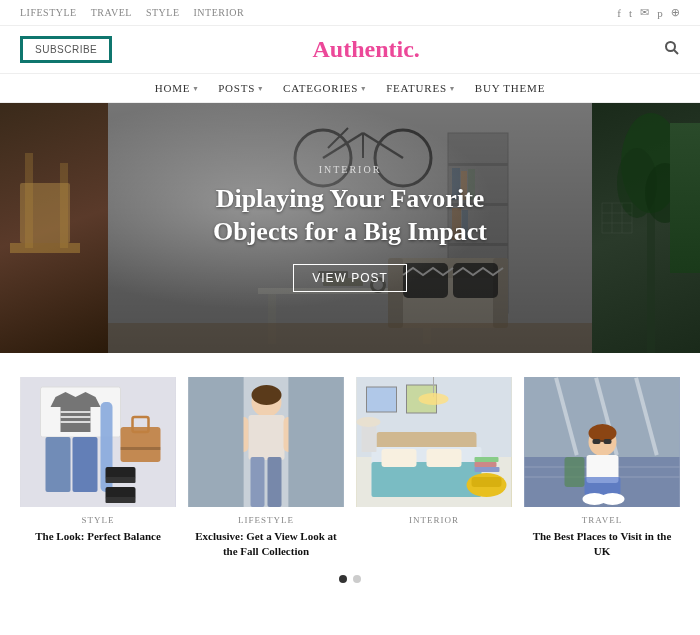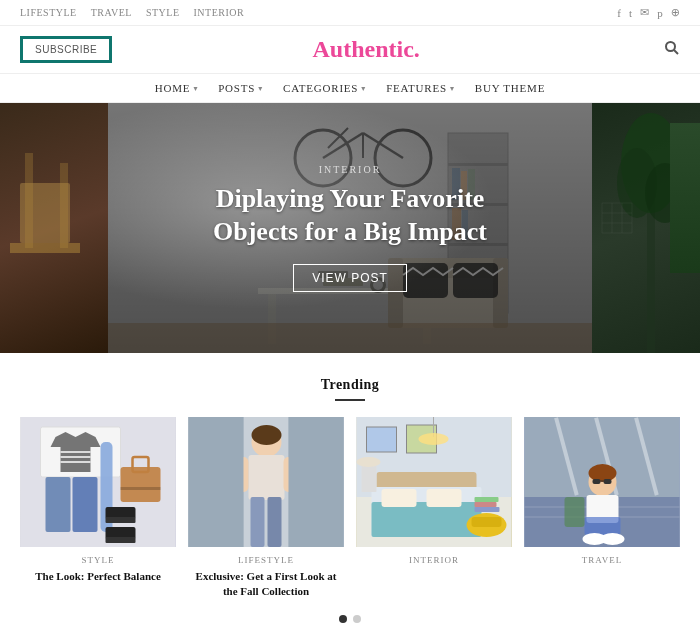--- a/index.html
+++ b/index.html
@@ -399,24 +399,20 @@
         <line x1="10" y1="110" x2="40" y2="110" stroke="rgba(255,255,255,0.1)" stroke-width="0.5"></line>
         <line x1="10" y1="120" x2="40" y2="120" stroke="rgba(255,255,255,0.1)" stroke-width="0.5"></line>
         <line x1="20" y1="100" x2="20" y2="130" stroke="rgba(255,255,255,0.1)" stroke-width="0.5"></line>
         <line x1="30" y1="100" x2="30" y2="130" stroke="rgba(255,255,255,0.1)" stroke-width="0.5"></line>
       </svg>
     </div>
   </div>
 </div>
 
 <section class="trending-section">
-  <div class="trending-header">
-    <div class="trending-label">Trending</div>
-    <div class="trending-underline"></div>
-  </div>
 
   <div class="cards-grid">
 
     <div class="card">
       <div class="card-img card-img-1">
         <svg width="100%" height="130" viewBox="0 0 155 130">
           <rect width="155" height="130" fill="#e0e0e8"></rect>
 
           <rect x="20" y="10" width="80" height="50" rx="2" fill="#f5f5f5" stroke="#ddd"></rect>
 
@@ -462,21 +458,21 @@
           <rect x="79" y="80" width="14" height="50" rx="2" fill="#7788aa"></rect>
 
           <rect x="48" y="40" width="12" height="35" rx="5" fill="#f0d0b0"></rect>
           <rect x="95" y="40" width="12" height="35" rx="5" fill="#f0d0b0"></rect>
 
           <rect x="0" y="0" width="55" height="130" fill="#9aaab8"></rect>
           <rect x="100" y="0" width="55" height="130" fill="#9aaab8"></rect>
         </svg>
       </div>
       <div class="card-category">Lifestyle</div>
-      <div class="card-title">Exclusive: Get a First Look at the Fall Collection</div>
+      <div class="card-title">Exclusive: Get a View Look at the Fall Collection</div>
     </div>
 
     <div class="card">
       <div class="card-img card-img-3">
         <svg width="100%" height="130" viewBox="0 0 155 130">
           <rect width="155" height="130" fill="#e8e8e0"></rect>
 
           <rect width="155" height="80" fill="#d8e0e8"></rect>
 
           <rect x="10" y="10" width="30" height="25" fill="#b0c8e8" stroke="#888" stroke-width="1"></rect>
@@ -536,20 +532,21 @@
 
           <rect x="60" y="100" width="36" height="18" rx="2" fill="#5577cc" opacity="0.7"></rect>
 
           <rect x="40" y="80" width="20" height="30" rx="3" fill="#558855" opacity="0.7"></rect>
 
           <ellipse cx="70" cy="122" rx="12" ry="6" fill="#fff"></ellipse>
           <ellipse cx="88" cy="122" rx="12" ry="6" fill="#fff"></ellipse>
         </svg>
       </div>
       <div class="card-category">Travel</div>
+      <div class="card-title">The Best Places to Visit in the UK</div>
     </div>
 
   </div>
 
   <div class="dots">
     <div class="dot dot-active"></div>
     <div class="dot dot-inactive"></div>
   </div>
 </section>
 

